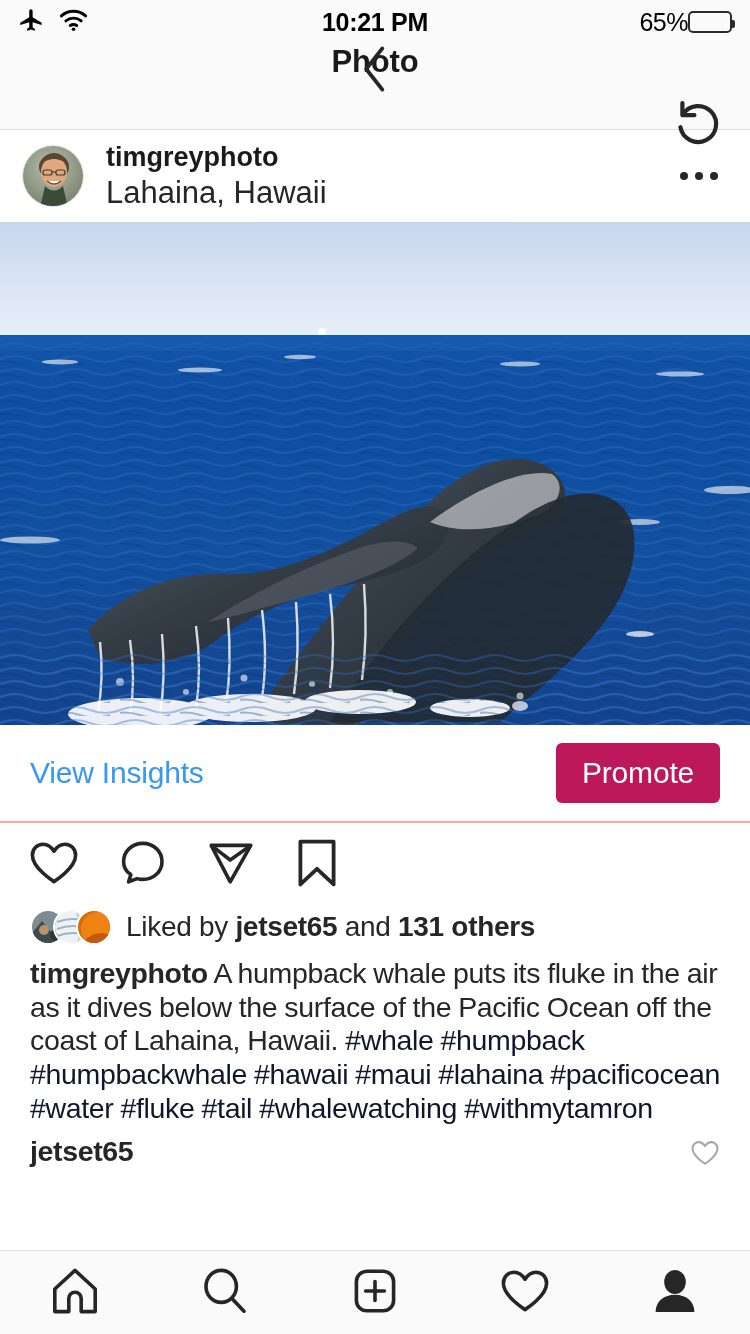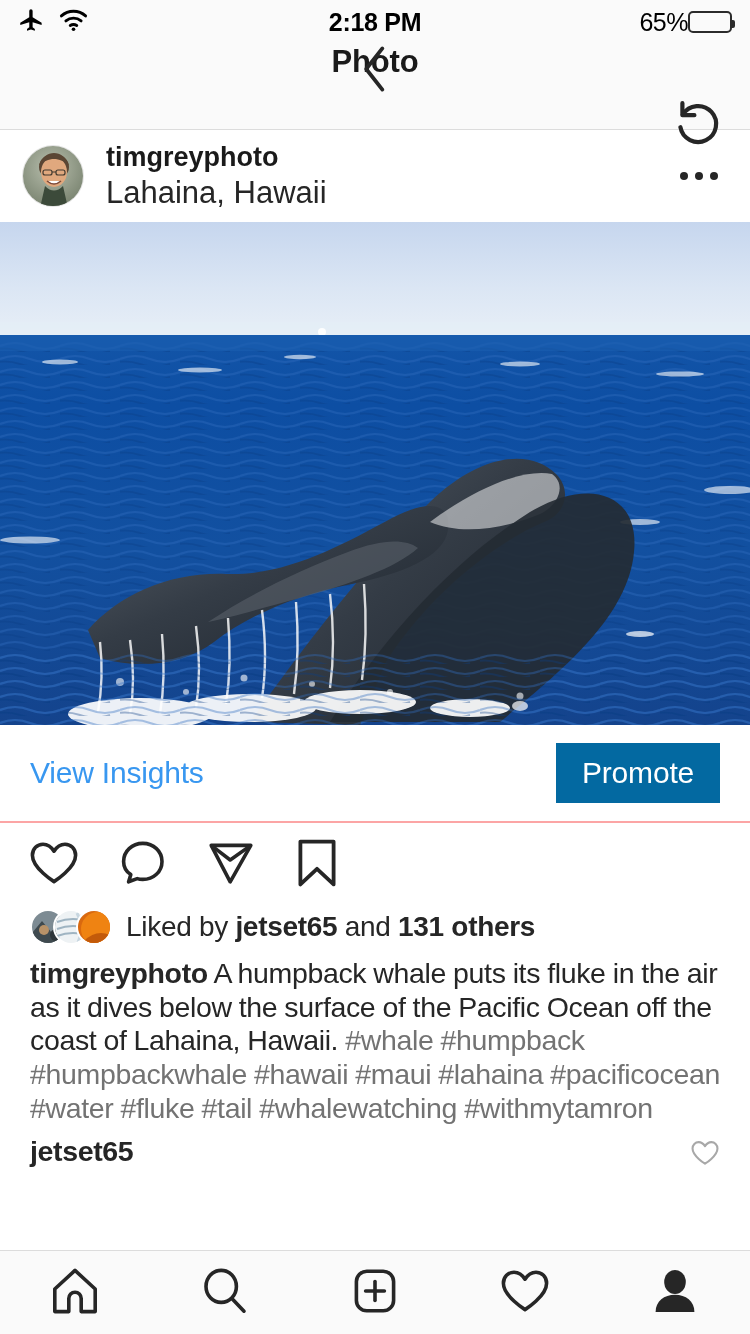--- a/index.html
+++ b/index.html
@@ -75,22 +75,22 @@
   .photo { width:750px; height:503px; position:relative; overflow:hidden; }
   .photo svg { display:block; width:100%; height:100%; }
 
   
   .insights-row {
     height:98px; display:flex; align-items:center;
     padding:0 30px; border-bottom:2px solid #fca5a5; background:#fff;
   }
   .view-insights { font-size:30px; color:#3897f0; cursor:pointer; letter-spacing:-0.2px; }
   .promote-btn {
-    margin-left:auto; background:#0369a1; color:#fff;
-    font-size:30px; padding:13px 26px; border-radius:0;
+    margin-left:auto; background:#be185d; color:#fff;
+    font-size:30px; padding:13px 26px; border-radius:6px;
     border:none; cursor:pointer; font-family:inherit; letter-spacing:-0.2px;
   }
 
   
   .actions { height:84px; display:flex; align-items:center; padding:0 28px; background:#fff; }
   .act { cursor:pointer; display:flex; align-items:center; }
   .act + .act { margin-left:38px; }
   .act-save { margin-left:auto; }
 
   
@@ -100,21 +100,21 @@
   .la + .la { margin-left:-13px; }
   .likes-text { margin-left:14px; font-size:28px; color:#262626; letter-spacing:-0.3px;text-align:center; }
   .likes-text b { font-weight:bold; }
 
   
   .caption {
     padding:12px 30px 0; font-size:28.5px; line-height:1.18;
     color:#262626; letter-spacing:-0.35px; word-spacing:-0.5px;
   }
   .cap-user { font-weight:bold; color:#262626; }
-  .tag { color:#737373; }
+  .tag { color:#0f172a; }
 
   .view-comments {
     padding:14px 30px 0; font-size:28px; color:#999999;
     cursor:pointer; letter-spacing:-0.3px;
   }
 
   .comment-row {
     display:flex; align-items:flex-start;
     padding:10px 30px 0; font-size:28.5px; color:#262626; letter-spacing:-0.35px;
   }
@@ -143,21 +143,21 @@
       </span>
       <span>
         <svg width="29" height="23" viewBox="0 0 24 18" fill="none" stroke="#000" stroke-width="2.4" stroke-linecap="round">
           <path d="M2 5.2a15 15 0 0 1 20 0"></path>
           <path d="M5.7 9.3a10 10 0 0 1 12.6 0"></path>
           <path d="M9.3 13.2a5 5 0 0 1 5.4 0"></path>
           <circle cx="12" cy="16.2" r="1.5" fill="#000" stroke="none"></circle>
         </svg>
       </span>
     </div>
-    <div class="sb-time">2:18 PM</div>
+    <div class="sb-time">10:21 PM</div>
     <div class="sb-right">
       <span class="sb-batt-text">65%</span>
       <span class="batt-shell">
         <span class="batt-fill" id="batt-fill" style="width: 65%;"></span>
       </span>
     </div>
   </div>
 
   <div class="navbar">
     <div class="nav-btn">

